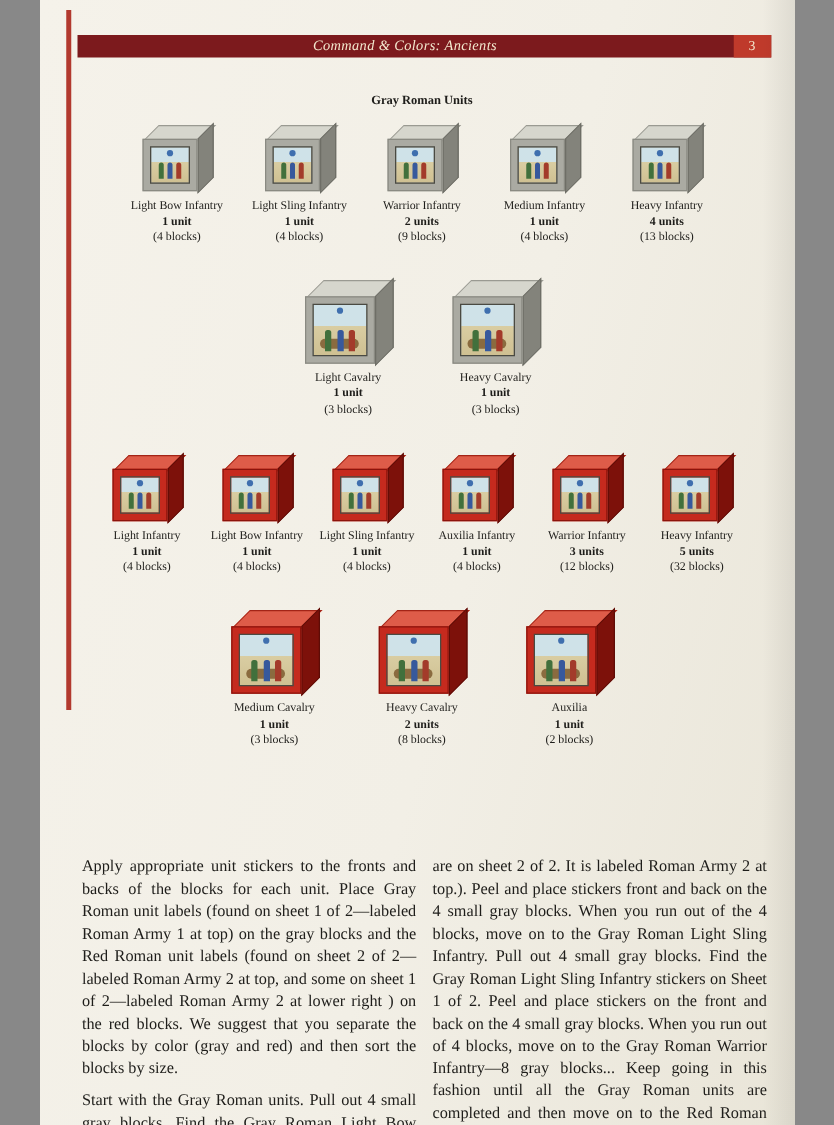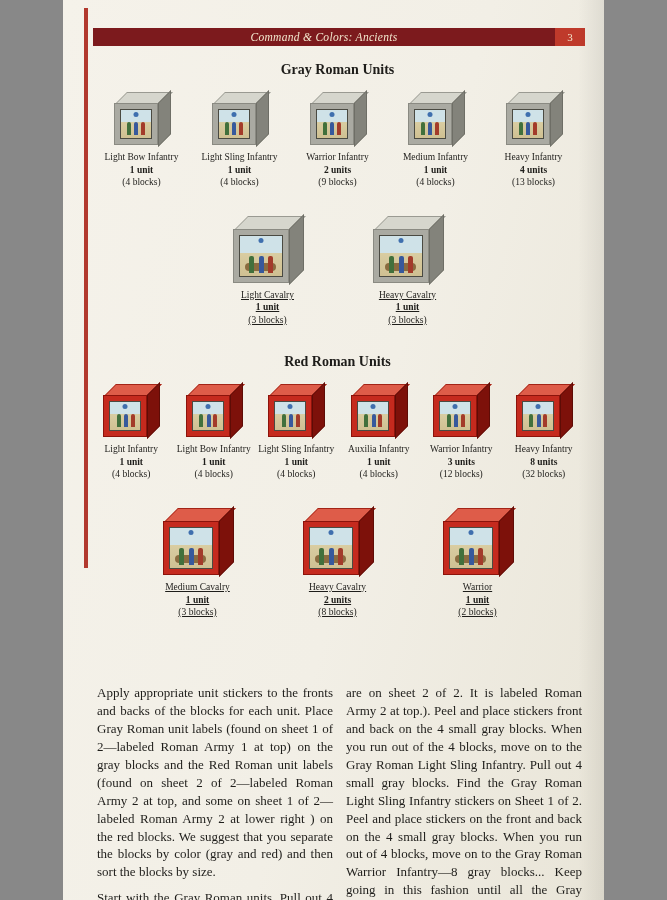--- a/index.html
+++ b/index.html
@@ -1,18 +1,18 @@
 <!DOCTYPE html>
 <html><head>
 <meta charset="utf-8">
 <style>
   html,body{margin:0;padding:0;background:#888;}
   .page{
     position:relative;
-    width:541px;height:900px;
+    width:604px;height:900px;
     margin:0 auto;
     background:linear-gradient(105deg,#f5f2ea 0%,#f2efe6 55%,#e9e5d8 100%);
     font-family:"Liberation Serif", serif;
     color:#1e1d1a;
     overflow:hidden;
   }
   .page::after{
     content:"";position:absolute;top:0;bottom:0;right:0;width:26px;
     background:linear-gradient(to right, rgba(0,0,0,0), rgba(0,0,0,0.07));
     pointer-events:none;
@@ -26,24 +26,24 @@
     flex:1;display:flex;align-items:center;justify-content:center;
     color:#f3e9cf;font-style:italic;font-size:11.5px;letter-spacing:.3px;
   }
   .page-num{
     width:30px;background:#bf3a2b;color:#f3e9cf;font-size:11px;
     display:flex;align-items:center;justify-content:center;
   }
 
   .content{position:absolute;top:62px;left:30px;right:22px;}
   .section + .section{margin-top:28px;}
-  .section-title{text-align:center;font-size:14px;font-weight:bold;margin:0 0 12px;}
+  .section-title{text-align:center;font-size:10px;font-weight:bold;margin:13px 0 12px;}
   .block-row{display:flex;justify-content:center;align-items:flex-start;margin-bottom:24px;}
   .block-row.small{gap:6px;}
-  .block-row.large{gap:22px;margin-bottom:4px;text-decoration:underline;}
+  .block-row.large{margin-bottom:4px;}
 
   .unit-col{display:flex;flex-direction:column;align-items:center;text-align:center;}
   .unit-col.small.gray{width:92px;}
   .unit-col.small.red{width:82px;}
   .unit-col.large{width:118px;}
 
   .block{position:relative;}
   .small .block{width:44px;height:42px;margin:13px 12px 0 0;--d:11px;}
   .large .block{width:56px;height:54px;margin:16px 14px 0 0;--d:13px;}
 
@@ -221,21 +221,20 @@
     </div>
     <div class="unit-name">Heavy Cavalry</div>
     <div class="unit-count">1 unit</div>
     <div class="unit-blocks">(3 blocks)</div>
   </div>
 </div>
 </div>
   </section>
 
   <section class="section">
-    <h2 class="section-title">Red Roman Units</h2>
     <div class="rows">
   <div class="block-row small">
   <div class="unit-col red small">
     <div class="block">
       <div class="face-top"></div>
       <div class="face-side"></div>
       <div class="face-front">
         <div class="sticker">
           <span class="emblem"></span>
           <span class="fig f1"></span>
@@ -328,21 +327,21 @@
       <div class="face-front">
         <div class="sticker">
           <span class="emblem"></span>
           <span class="fig f1"></span>
           <span class="fig f2"></span>
           <span class="fig f3"></span>
         </div>
       </div>
     </div>
     <div class="unit-name">Heavy Infantry</div>
-    <div class="unit-count">8 units</div>
+    <div class="unit-count">5 units</div>
     <div class="unit-blocks">(32 blocks)</div>
   </div>
 </div>
 
   <div class="block-row large">
   <div class="unit-col red large">
     <div class="block">
       <div class="face-top"></div>
       <div class="face-side"></div>
       <div class="face-front">
@@ -383,21 +382,21 @@
       <div class="face-side"></div>
       <div class="face-front">
         <div class="sticker">
           <span class="emblem"></span>
           <span class="fig f1"></span>
           <span class="fig f2"></span>
           <span class="fig f3"></span>
         </div>
       </div>
     </div>
-    <div class="unit-name">Warrior</div>
+    <div class="unit-name">Auxilia</div>
     <div class="unit-count">1 unit</div>
     <div class="unit-blocks">(2 blocks)</div>
   </div>
 </div>
 </div>
   </section>
 </div>
 
   <div class="instructions">
     <div class="col" id="col-left">

